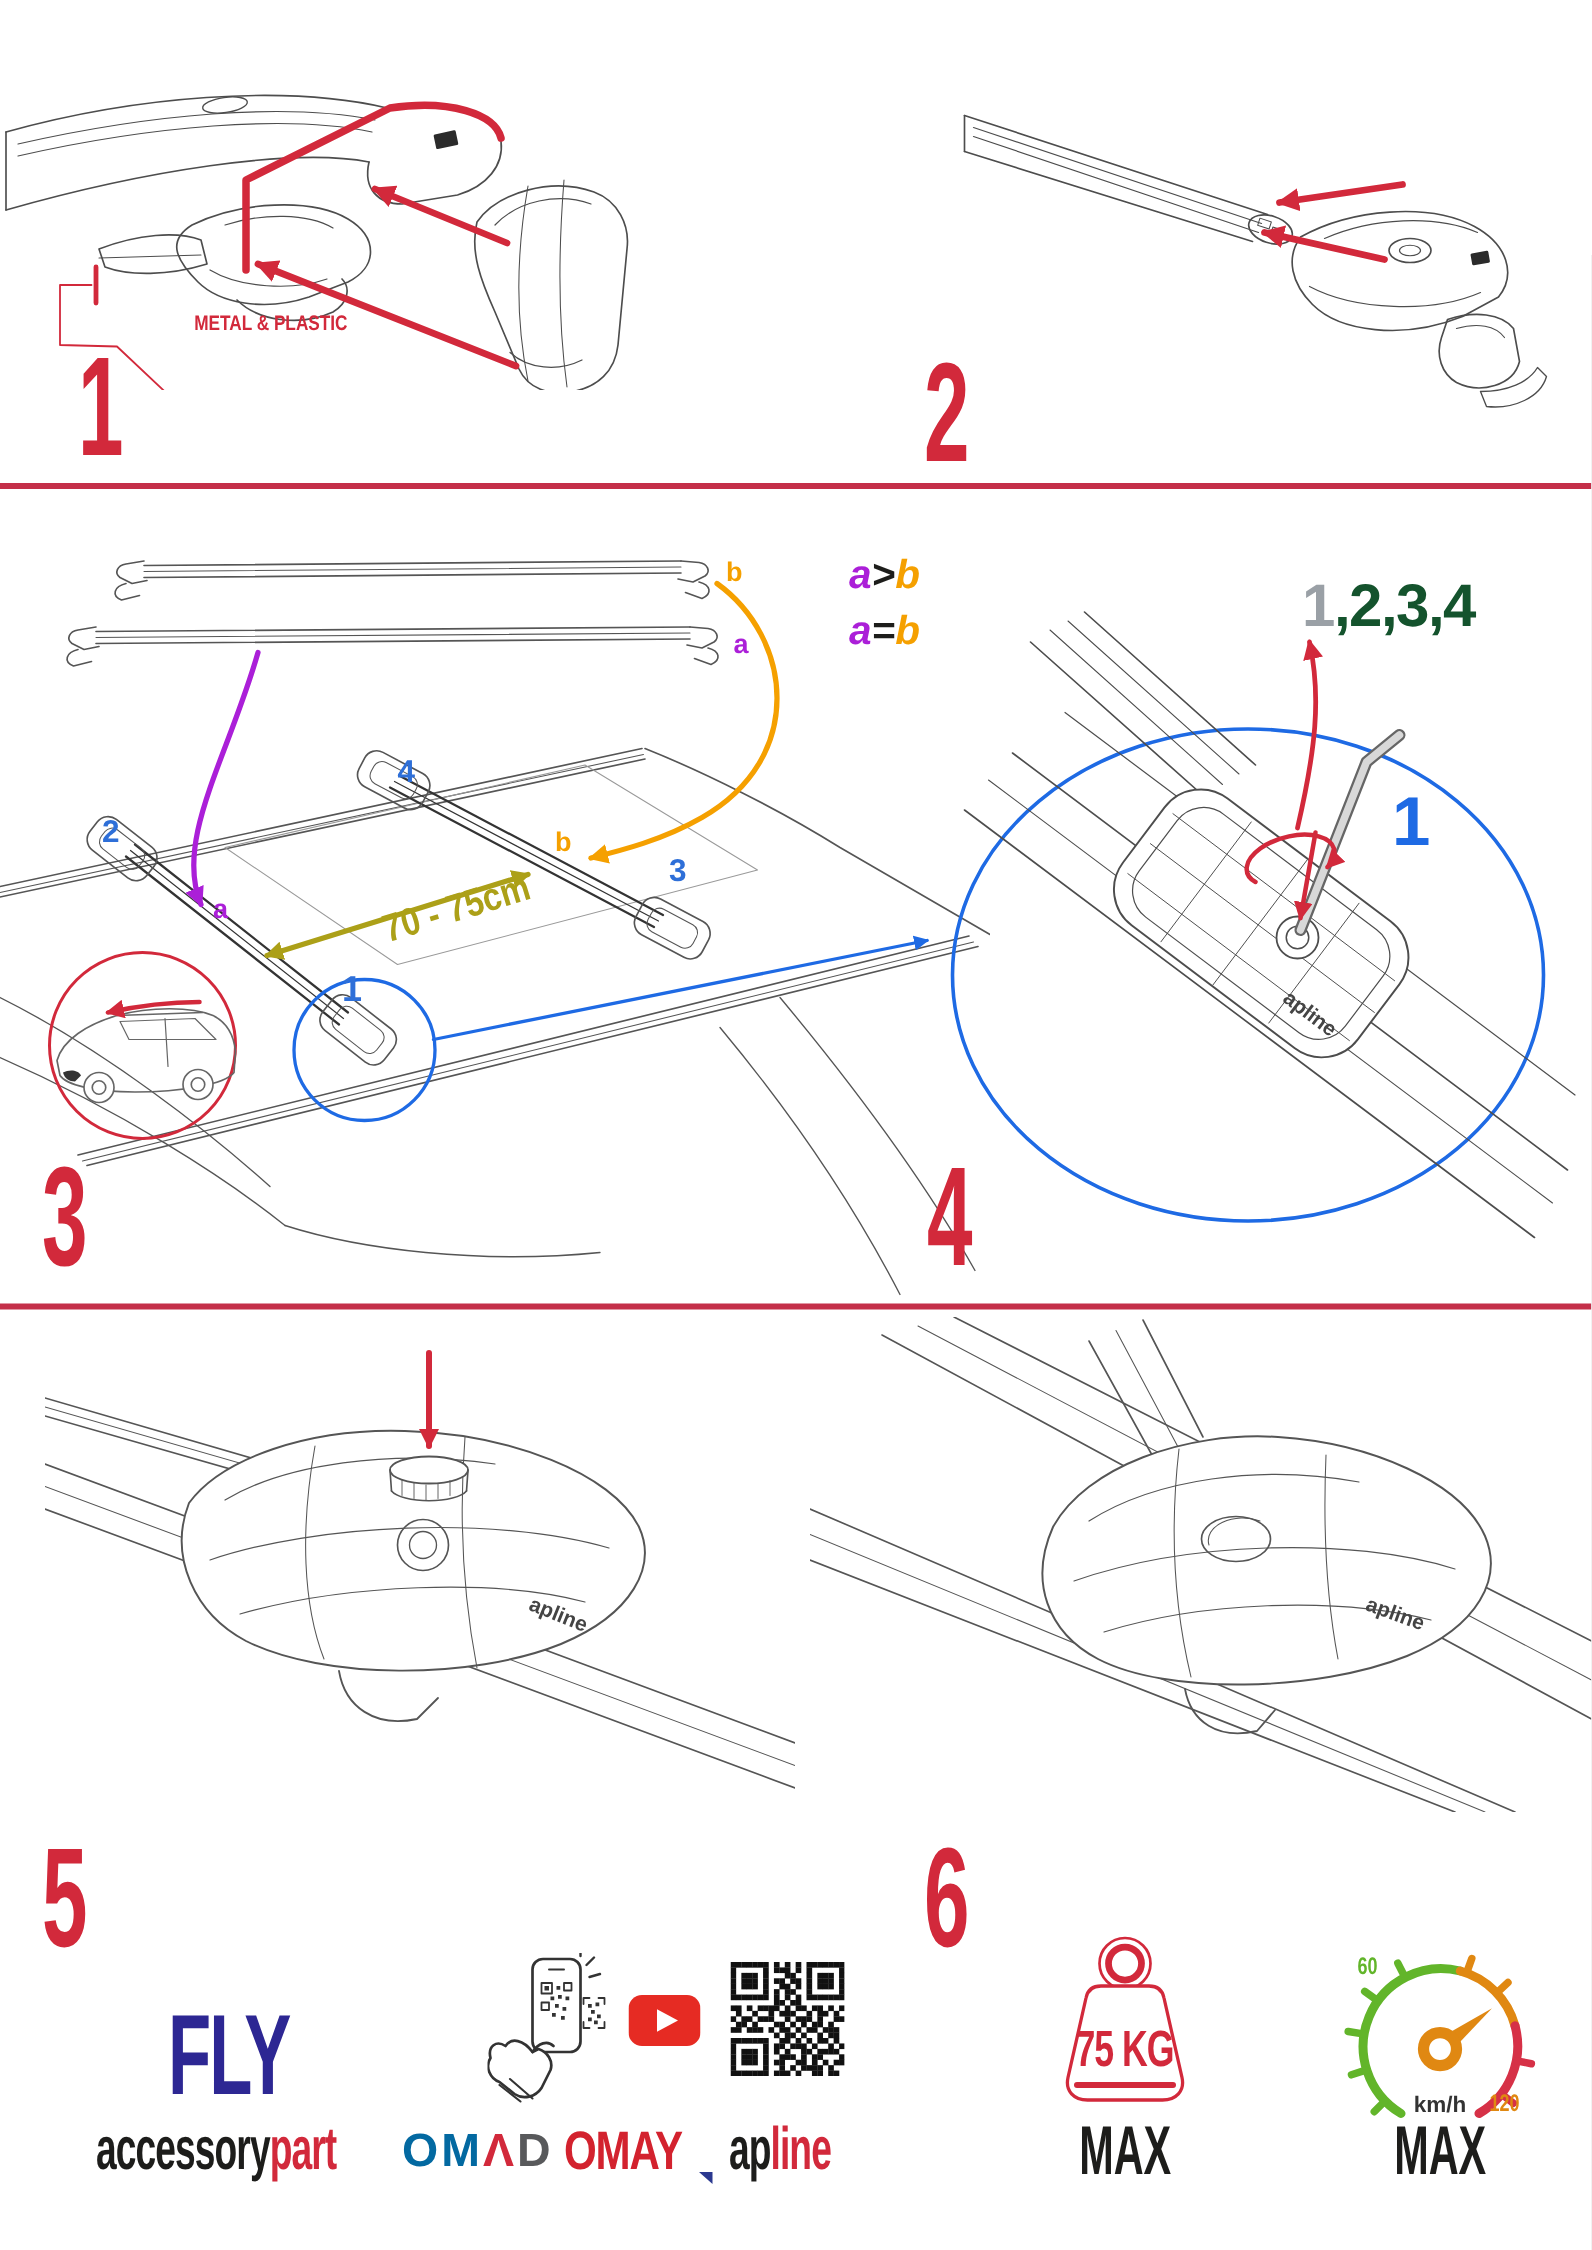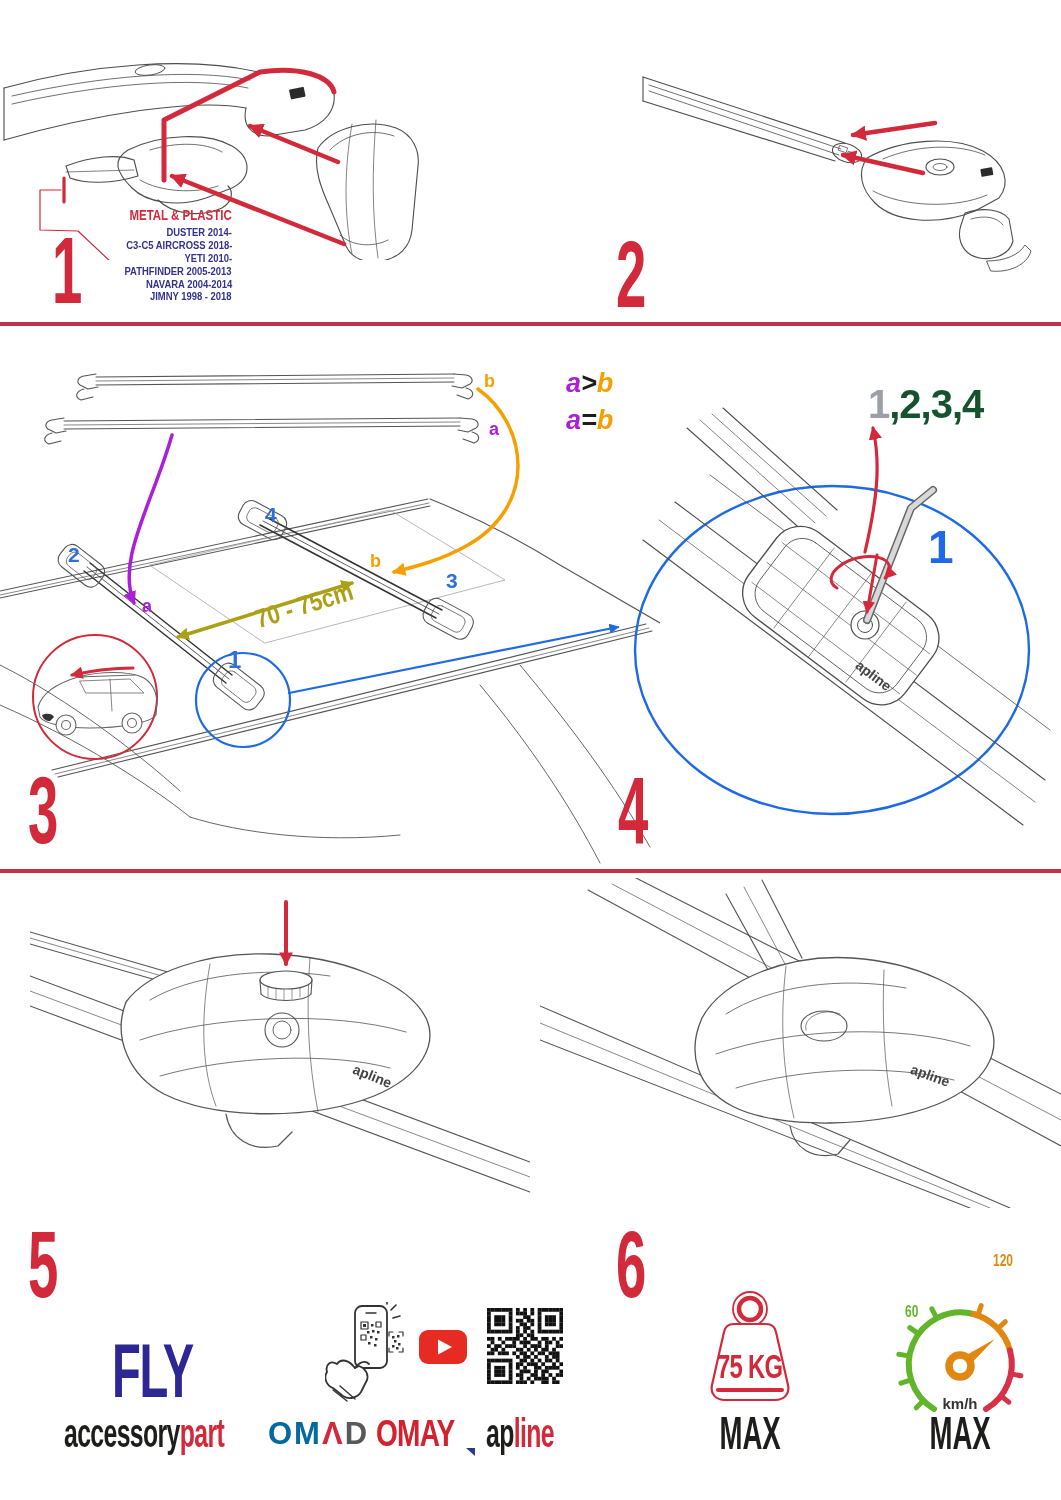--- a/index.html
+++ b/index.html
@@ -78,28 +78,20 @@
       <path d="M334,62 C330,46 300,36 260,42 L164,90 L164,150" stroke-width="5"></path>
       <path d="M338,132 L250,96" stroke-width="4.5" marker-end="url(#ah-red)"></path>
       <path d="M344,214 L172,146" stroke-width="4.5" marker-end="url(#ah-red)"></path>
       <path d="M64,148 L64,172" stroke-width="3.2"></path>
       <path d="M61,160 L40,160 L40,200 L78,201 L130,250" stroke-width="1.2"></path>
     </g>
   </svg>
 
   <div class="abs" style="left:60px;top:207px;width:172px;text-align:right">
     <div class="mat-title"><span class="cx-r" style="--sx:.82">METAL &amp; PLASTIC</span></div>
-    <div class="models">
-      <div><span class="cx-r" style="--sx:.82">DUSTER 2014-</span></div>
-      <div><span class="cx-r" style="--sx:.82">C3-C5 AIRCROSS 2018-</span></div>
-      <div><span class="cx-r" style="--sx:.82">YETI 2010-</span></div>
-      <div><span class="cx-r" style="--sx:.82">PATHFINDER 2005-2013</span></div>
-      <div><span class="cx-r" style="--sx:.82">NAVARA 2004-2014</span></div>
-      <div><span class="cx-r" style="--sx:.82">JIMNY 1998 - 2018</span></div>
-    </div>
   </div>
 
   <div class="abs stepnum" style="left:52px;top:234px">1</div>
 
   <svg class="abs" style="left:635px;top:55px" width="420" height="230" viewBox="0 0 420 230" fill="none" stroke="#4d4d4d" stroke-width="1.1" stroke-linejoin="round" stroke-linecap="round">
     <path d="M8,22 L210,88"></path>
     <path d="M8,46 L200,106"></path>
     <path d="M8,22 L8,46"></path>
     <path d="M14,30 L206,94" stroke-width=".8"></path>
     <path d="M14,36 L204,100" stroke-width=".8"></path>
@@ -347,21 +339,21 @@
         <path d="M113,38.5 L120.3,31.7"></path>
     </g>
     <g stroke="#d63147" stroke-width="5">
       <path d="M126,83.9 L135.9,85.8"></path>
         <path d="M116,106 L123.9,112.2"></path>
     </g>
     <polygon points="109.7,48.9 79,81.1 71,70.9" fill="#e08812" stroke="none"></polygon>
     <circle cx="75" cy="76" r="11" stroke="#e08812" stroke-width="7.5" fill="#fff"></circle>
   </svg>
   <div class="abs" style="left:905px;top:1303px;color:#62b52a;font-weight:700;font-size:16px"><span class="cx" style="--sx:.75">60</span></div>
-  <div class="abs" style="left:993px;top:1252px;color:#e08812;font-weight:700;font-size:16px"><span class="cx" style="--sx:.75">120</span></div>
+  <div class="abs" style="left:993px;top:1394px;color:#e08812;font-weight:700;font-size:16px"><span class="cx" style="--sx:.75">120</span></div>
   <div class="abs" style="left:885px;top:1395px;width:150px;text-align:center;color:#333;font-size:15px;font-weight:700">km/h</div>
   <div class="abs maxlbl" style="left:885px;top:1410px;width:150px"><span class="cx-c" style="--sx:.6">MAX</span></div>
 
   <div class="abs" style="left:64px;top:1413px;font-weight:700;font-size:40px;line-height:1;letter-spacing:-1px">
     <span class="cx" style="--sx:.62"><span style="color:#1d1d1b">accessory</span><span style="color:#d2293b">part</span></span>
   </div>
 
   <div class="abs" style="left:112px;top:1340px;color:#2d2793;font-weight:700;font-size:76px;line-height:.82;letter-spacing:-2px"><span class="cx" style="--sx:.62">FLY</span></div>
 
   <div class="abs" style="left:268px;top:1418px;font-weight:700;font-size:31px;line-height:1;letter-spacing:2px">

